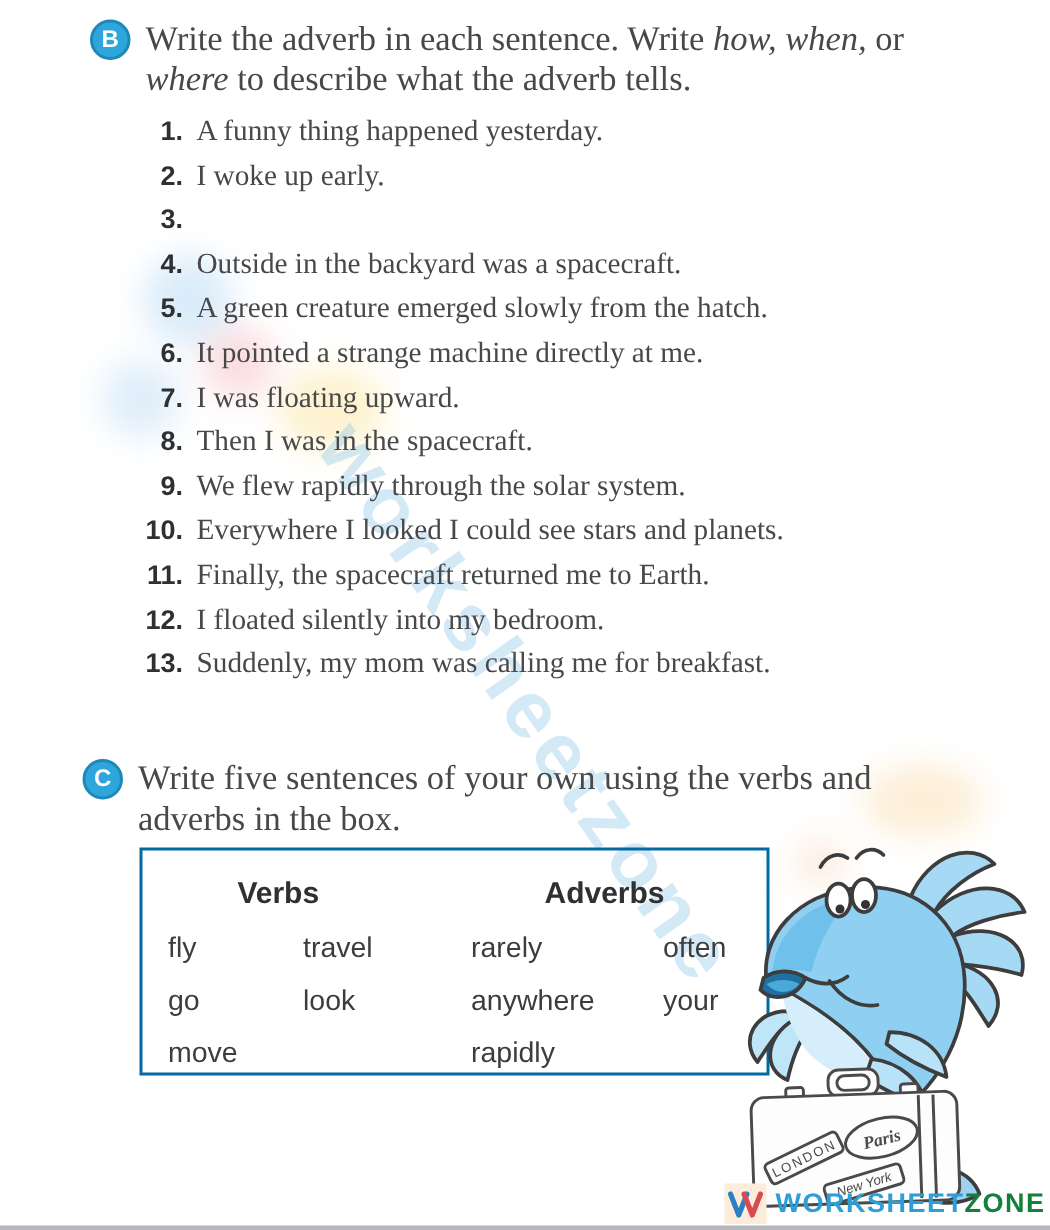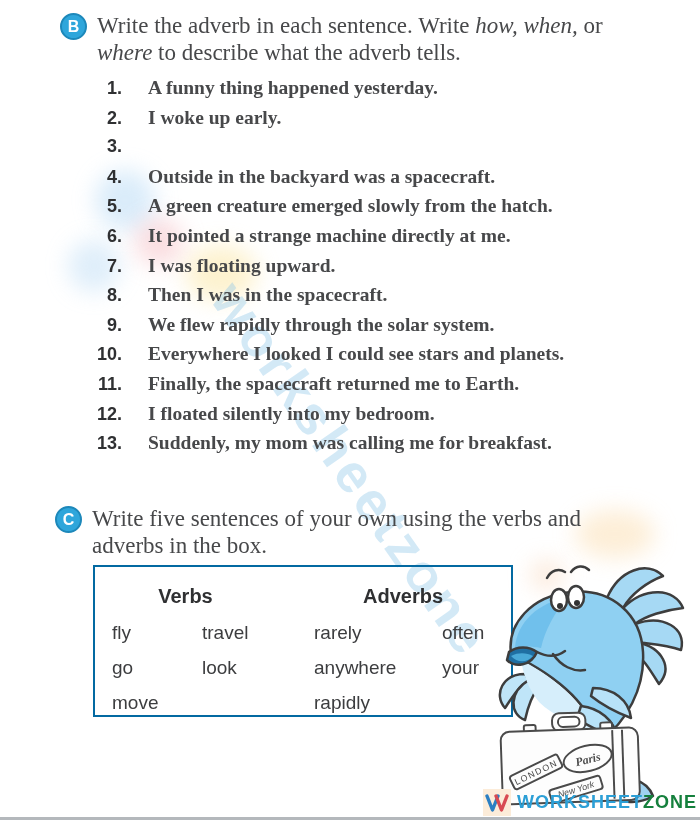--- a/index.html
+++ b/index.html
@@ -47,21 +47,21 @@
 
   
   .items { position:absolute; left:60px; top:77px; width:600px; z-index:1; }
   .item { display:flex; align-items:baseline; height:29.6px; }
   .item .num {
     flex:0 0 62px; text-align:right;
     font-family:"Liberation Sans", sans-serif;
     font-weight:bold; font-size:18px; color:#2f3032;
   }
   .item .txt {
-    margin-left:26px; font-size:19.5px; color:#47484a;font-weight:bold;
+    margin-left:9px; font-size:19.5px; color:#47484a;
   }
 
   
   .word-box {
     position:absolute; left:93px; top:565px;
     width:420px; height:152px;
     border:2px solid #0369a1; background:transparent; z-index:1;
   }
   .bw {
     position:absolute;

